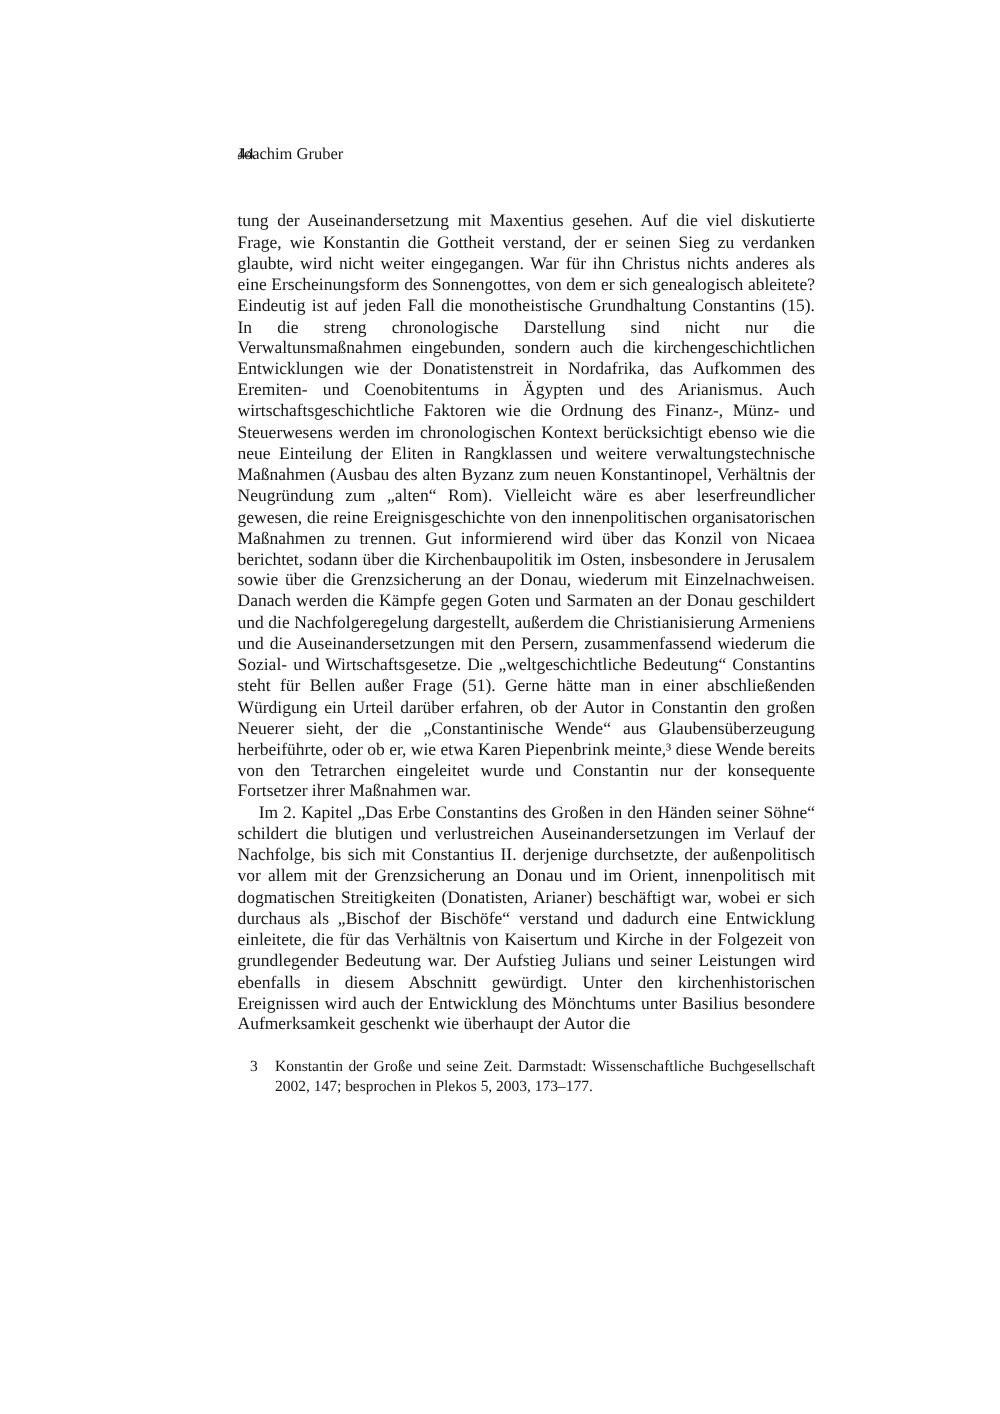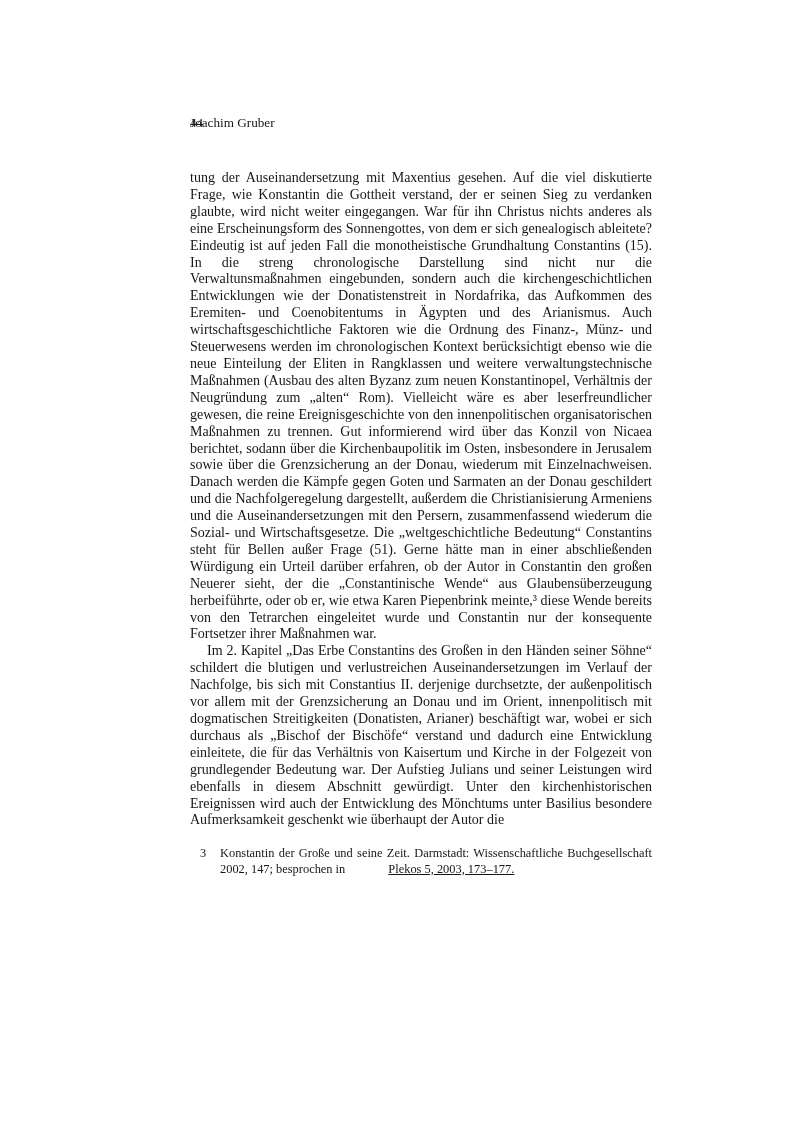--- a/index.html
+++ b/index.html
@@ -56,23 +56,21 @@
     margin-left: 10px;
     margin-right: 8px;
     text-align: left;
   }
   .fn-text {
     flex: 1;
     text-align: justify;
   }
   .fn-link {
     color: inherit;
-    text-decoration: underline;
     cursor: pointer;
-    margin-left: 40px;
   }
 </style>
 </head>
 <body>
 
 <div class="page">
 
   <header class="running-header">
     <span class="page-number">44</span>
     <span class="running-head">Joachim Gruber</span>

